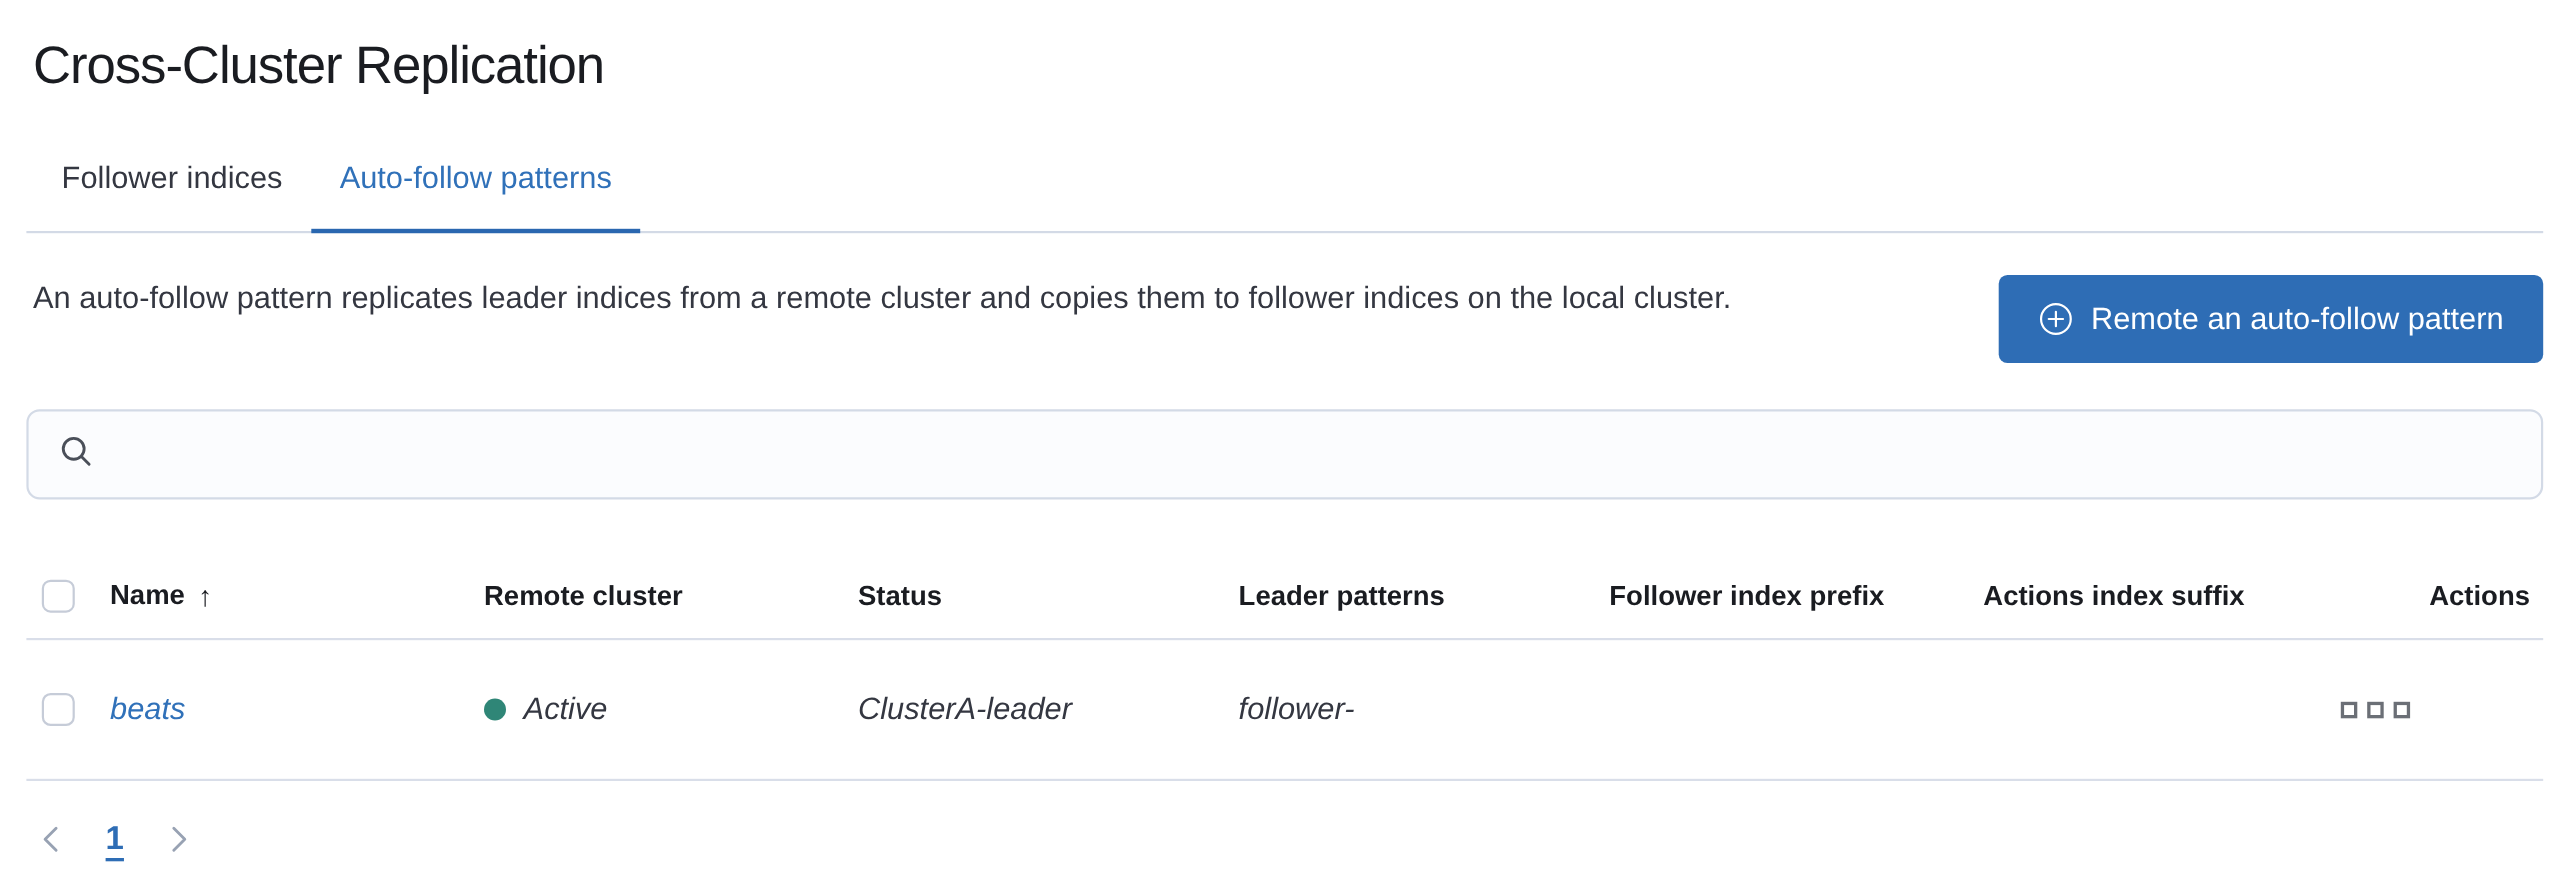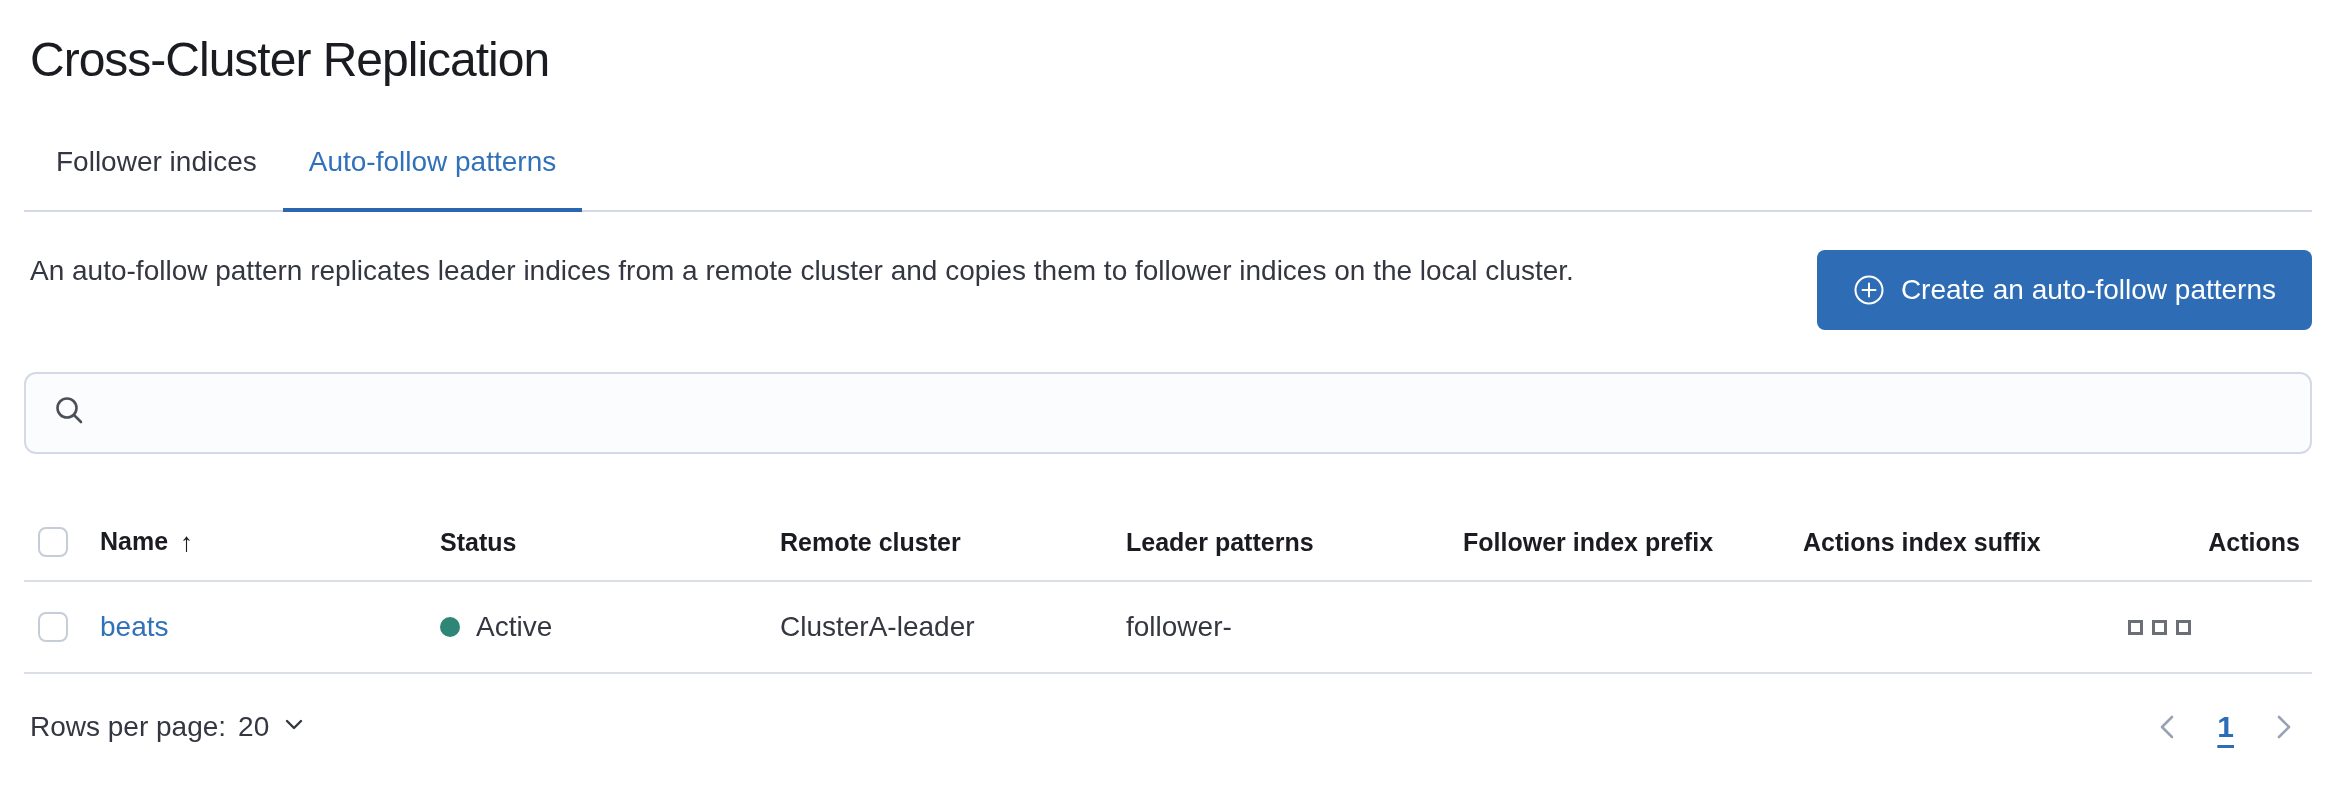--- a/index.html
+++ b/index.html
@@ -43,21 +43,21 @@
   .search input{flex:1;border:none;outline:none;background:transparent;font-size:28px;
     color:var(--body);font-family:inherit;}
   .search input::placeholder{color:var(--muted);}
 
   
   .grid{display:grid;grid-template-columns:76px 340px 340px 346px 337px 340px 400px 1fr;
     align-items:center;}
   .thead{margin-top:50px;height:78px;border-bottom:2px solid var(--tborder);}
   .th{font-size:25px;font-weight:700;color:var(--dark);display:flex;align-items:flex-start;gap:12px;}
   .th.right,.td.right{justify-content:flex-end;padding-right:12px;}
-  .trow{height:92px;border-bottom:2px solid var(--tborder);}
+  .trow{height:128px;border-bottom:2px solid var(--tborder);font-style:italic;}
   .td{font-size:28px;color:var(--body);display:flex;align-items:center;}
   .cell-check{padding-left:14px;}
   .checkbox{width:30px;height:30px;border:2px solid #c6ccd8;border-radius:8px;background:#fff;
     display:inline-block;cursor:pointer;}
   .sort-arrow{font-size:26px;font-weight:400;color:var(--dark);}
   .link{color:var(--link);text-decoration:none;cursor:pointer;}
   .dot{width:20px;height:20px;border-radius:50%;background:var(--teal);margin-right:16px;flex:0 0 auto;}
   .patterns{white-space:pre-line;line-height:42px;}
   .actions-icon{display:flex;gap:9px;cursor:pointer;}
   .actions-icon i{width:15px;height:15px;border:3px solid #6b6f76;display:block;}
@@ -84,43 +84,43 @@
 
   <div class="section">
     <p class="desc">An auto-follow pattern replicates leader indices from a remote cluster and copies them to follower indices on the local cluster.</p>
     <button class="btn">
       <span>
         <svg width="32" height="32" viewBox="0 0 32 32">
           <circle cx="16" cy="16" r="13.5" fill="none" stroke="#ffffff" stroke-width="2"></circle>
           <path d="M16 9.5v13M9.5 16h13" stroke="#ffffff" stroke-width="2" stroke-linecap="round"></path>
         </svg>
       </span>
-      <span>Create an auto-follow patterns</span>
+      <span>Remote an auto-follow pattern</span>
     </button>
   </div>
 
   <div class="search">
     <span>
       <svg width="36" height="36" viewBox="0 0 36 36">
         <circle cx="15" cy="15" r="9.5" fill="none" stroke="#4a4f59" stroke-width="2.6"></circle>
         <path d="M22 22l7 7" stroke="#4a4f59" stroke-width="2.6" stroke-linecap="round"></path>
       </svg>
     </span>
   </div>
 
   <div class="grid thead">
     <div class="td cell-check">
       <span class="checkbox" role="checkbox" aria-checked="false"></span>
     </div>
     <div class="th">
       <span>Name</span>
       <span class="sort-arrow">↑</span>
     </div>
+    <div class="th">Remote cluster</div>
     <div class="th">Status</div>
-    <div class="th">Remote cluster</div>
     <div class="th">Leader patterns</div>
     <div class="th">Follower index prefix</div>
     <div class="th">Actions index suffix</div>
     <div class="th right">Actions</div>
   </div>
 
   <div class="grid trow">
     <div class="td cell-check">
       <span class="checkbox" role="checkbox" aria-checked="false"></span>
     </div>
@@ -137,29 +137,20 @@
     <div class="td right">
       <span class="actions-icon">
         <i></i>
           <i></i>
           <i></i>
       </span>
     </div>
   </div>
 
   <div class="footer">
-    <div class="rpp">
-      <span>Rows per page:</span>
-      <span>20</span>
-      <span>
-        <svg width="26" height="26" viewBox="0 0 26 26">
-          <path d="M6 10l7 7 7-7" fill="none" stroke="#343741" stroke-width="2.4" stroke-linecap="round" stroke-linejoin="round"></path>
-        </svg>
-      </span>
-    </div>
     <div class="pager">
       <span class="chev">
         <svg width="34" height="34" viewBox="0 0 34 34">
           <path d="M21 7L11 17l10 10" fill="none" stroke="#98a2b3" stroke-width="2.6" stroke-linecap="round" stroke-linejoin="round"></path>
         </svg>
       </span>
       <span class="page-num">1</span>
       <span class="chev">
         <svg width="34" height="34" viewBox="0 0 34 34">
           <path d="M13 7l10 10-10 10" fill="none" stroke="#98a2b3" stroke-width="2.6" stroke-linecap="round" stroke-linejoin="round"></path>

